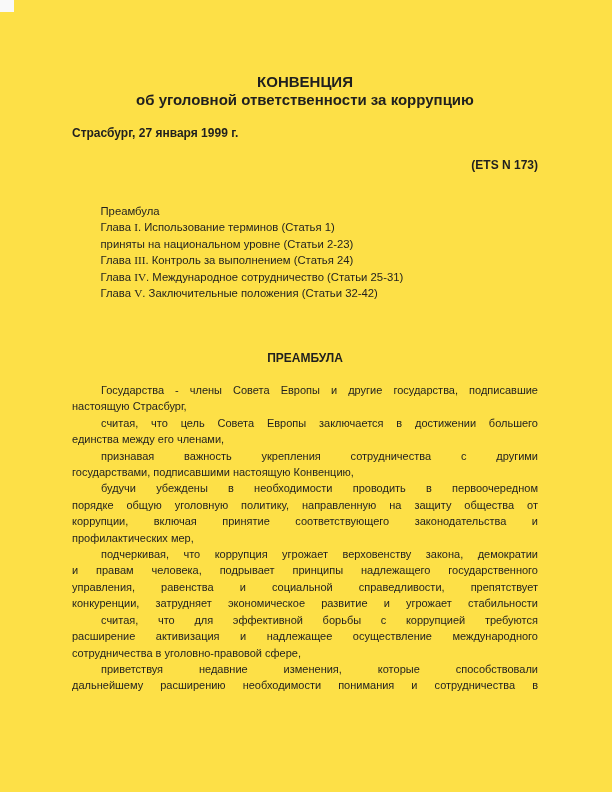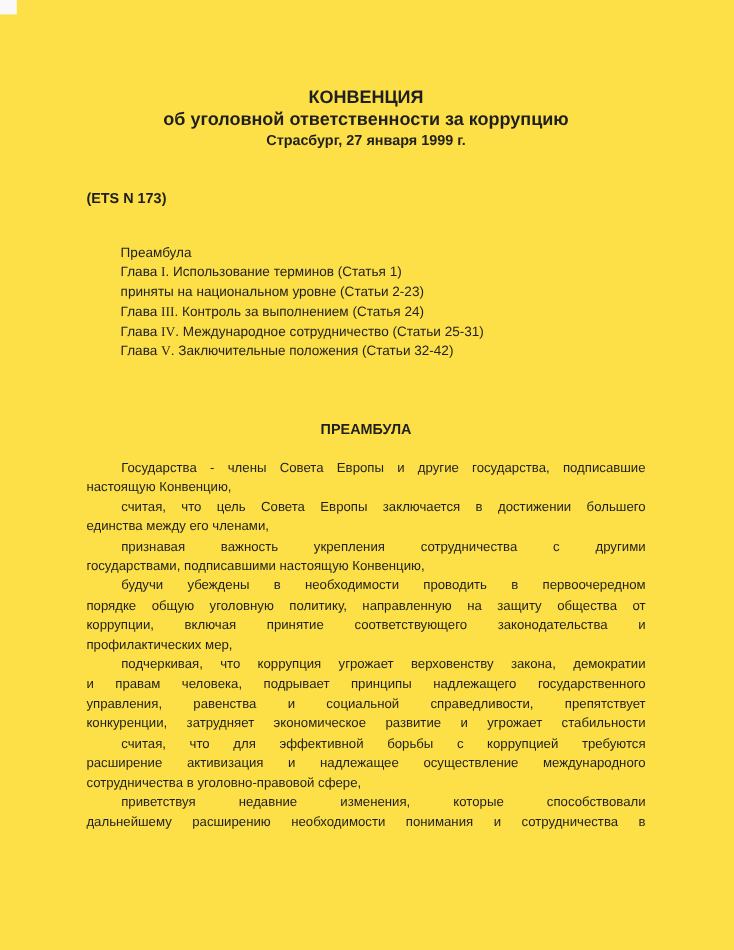--- a/index.html
+++ b/index.html
@@ -33,32 +33,31 @@
   }
   .title {
     top: 73px;
     font-size: 15px;
     font-weight: 700;
     line-height: 18px;
     text-align: center;
   }
   .title .t { display: block; }
   .date {
-    top: 109px;
+    top: 125px;
     font-size: 12px;
     font-weight: 700;
     line-height: 16px;
-    text-align: center;
   }
   .ets {
     top: 157px;
     font-size: 12px;
     font-weight: 700;
     line-height: 16px;
-    text-align: left;
+    text-align: right;
   }
   .toc {
     top: 203px;
     padding-left: 28.5px;
     font-size: 11.3px;
     line-height: 16.4px;
   }
   .toc .serif {
     font-family: "Liberation Serif", serif;
   }
@@ -108,21 +107,21 @@
       <div class="toc-line"><span>Глава </span><span class="serif">III</span><span>. Контроль за выполнением (Статья 24)</span></div>
       <div class="toc-line"><span>Глава </span><span class="serif">IV</span><span>. Международное сотрудничество (Статьи 25-31)</span></div>
       <div class="toc-line"><span>Глава </span><span class="serif">V</span><span>. Заключительные положения (Статьи 32-42)</span></div>
     </nav>
 
   <h2 class="block preamble-heading">ПРЕАМБУЛА</h2>
 
   <section class="block bodytext">
 
   <div class="line indent stretch">Государства - члены Совета Европы и другие государства, подписавшие</div>
-      <div class="line">настоящую Конвенцию,</div>
+      <div class="line">настоящую Страсбург,</div>
       <div class="line indent stretch">считая, что цель Совета Европы заключается в достижении большего</div>
       <div class="line">единства между его членами,</div>
       <div class="line indent stretch">признавая важность укрепления сотрудничества с другими</div>
       <div class="line">государствами, подписавшими настоящую Конвенцию,</div>
       <div class="line indent stretch">будучи убеждены в необходимости проводить в первоочередном</div>
       <div class="line stretch">порядке общую уголовную политику, направленную на защиту общества от</div>
       <div class="line stretch">коррупции, включая принятие соответствующего законодательства и</div>
       <div class="line">профилактических мер,</div>
       <div class="line indent stretch">подчеркивая, что коррупция угрожает верховенству закона, демократии</div>
       <div class="line stretch">и правам человека, подрывает принципы надлежащего государственного</div>

